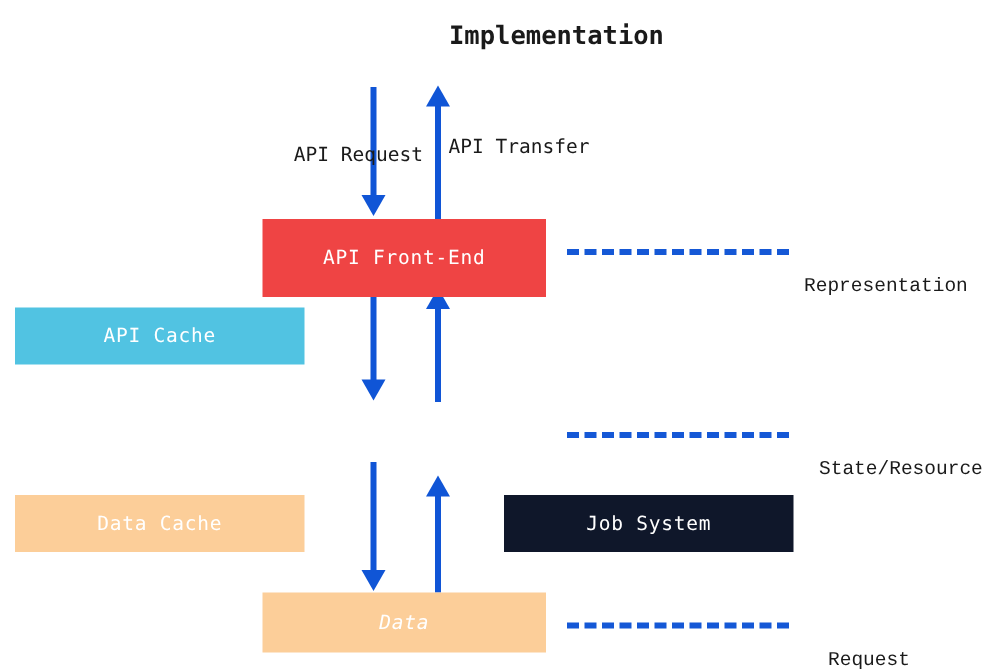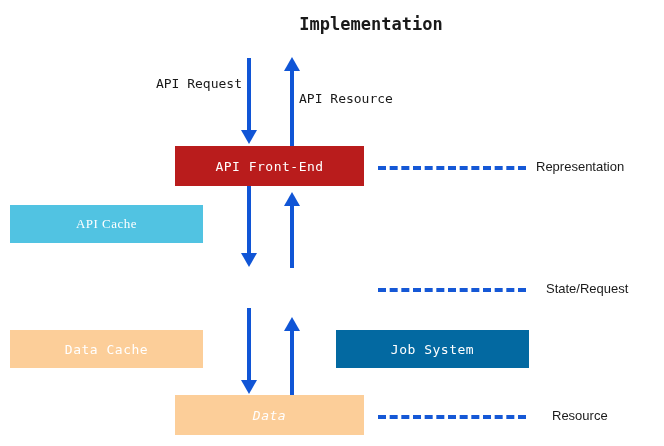--- a/index.html
+++ b/index.html
@@ -82,24 +82,25 @@
   
   .dashed {
     position: absolute;
     height: 0;
     border-top: 4px dashed #1558d6;
   }
 
   
   .side-label {
     position: absolute;
-    font-family: Liberation Sans, sans-serif;
+    font-family: Liberation Mono, monospace;
     font-size: 13px;
     color: #1a1a1a;
     white-space: nowrap;
+    margin-top: 24px;
   }
 </style>
 </head>
 <body>
 
 <div id="canvas">
 
   <div class="title">Implementation</div>
 
   <div class="arrow-line" style="left:247px; top:58px; height:74px;"></div>
@@ -113,46 +114,46 @@
 
   <div class="arrow-line" style="left:290px; top:205px; height:63px;"></div>
   <div class="arrow-head-up" style="left:284px; top:192px;"></div>
 
   <div class="arrow-line" style="left:247px; top:308px; height:74px;"></div>
   <div class="arrow-head-down" style="left:241px; top:380px;"></div>
 
   <div class="arrow-line" style="left:290px; top:330px; height:65px;"></div>
   <div class="arrow-head-up" style="left:284px; top:317px;"></div>
 
-  <div class="arrow-caption caption-right" style="left:0px; top:76px; width:242px;">API Request</div>
-  <div class="arrow-caption" style="left:299px; top:91px;">API Resource</div>
+  <div class="arrow-caption caption-right" style="left:0px; top:96px; width:242px;padding-left:40px;">API Request</div>
+  <div class="arrow-caption" style="left:299px; top:91px;">API Transfer</div>
 
   <div class="dashed" style="left:378px; top:166px; width:148px;"></div>
   <div class="side-label" style="left:536px; top:159px;">Representation</div>
 
   <div class="dashed" style="left:378px; top:288px; width:148px;"></div>
-  <div class="side-label" style="left:546px; top:281px;">State/Request</div>
+  <div class="side-label" style="left:546px; top:281px;">State/Resource</div>
 
   <div class="dashed" style="left:378px; top:415px; width:148px;"></div>
-  <div class="side-label" style="left:552px; top:408px;">Resource</div>
+  <div class="side-label" style="left:552px; top:408px;">Request</div>
 
-  <div class="box" style="left:175px; top:146px; width:189px; height:40px; background:#b91c1c;">
+  <div class="box" style="left:175px; top:146px; width:189px; height:52px; background:#ef4444;">
     <span>API Front-End</span>
   </div>
 
-  <div class="box" style="left:10px; top:205px; width:193px; height:38px; background:#51c3e2;font-family:Liberation Serif, serif;">
+  <div class="box" style="left:10px; top:205px; width:193px; height:38px; background:#51c3e2;">
     <span>API Cache</span>
   </div>
 
 
   <div class="box" style="left:10px; top:330px; width:193px; height:38px; background:#fcce99;align-items:center;">
     <span>Data Cache</span>
   </div>
 
-  <div class="box" style="left:336px; top:330px; width:193px; height:38px; background:#0369a1;">
+  <div class="box" style="left:336px; top:330px; width:193px; height:38px; background:#0f172a;">
     <span>Job System</span>
   </div>
 
   <div class="box" style="left:175px; top:395px; width:189px; height:40px; background:#fcce99;font-style:italic;">
     <span>Data</span>
   </div>
 
 </div>
 
 </body></html>

